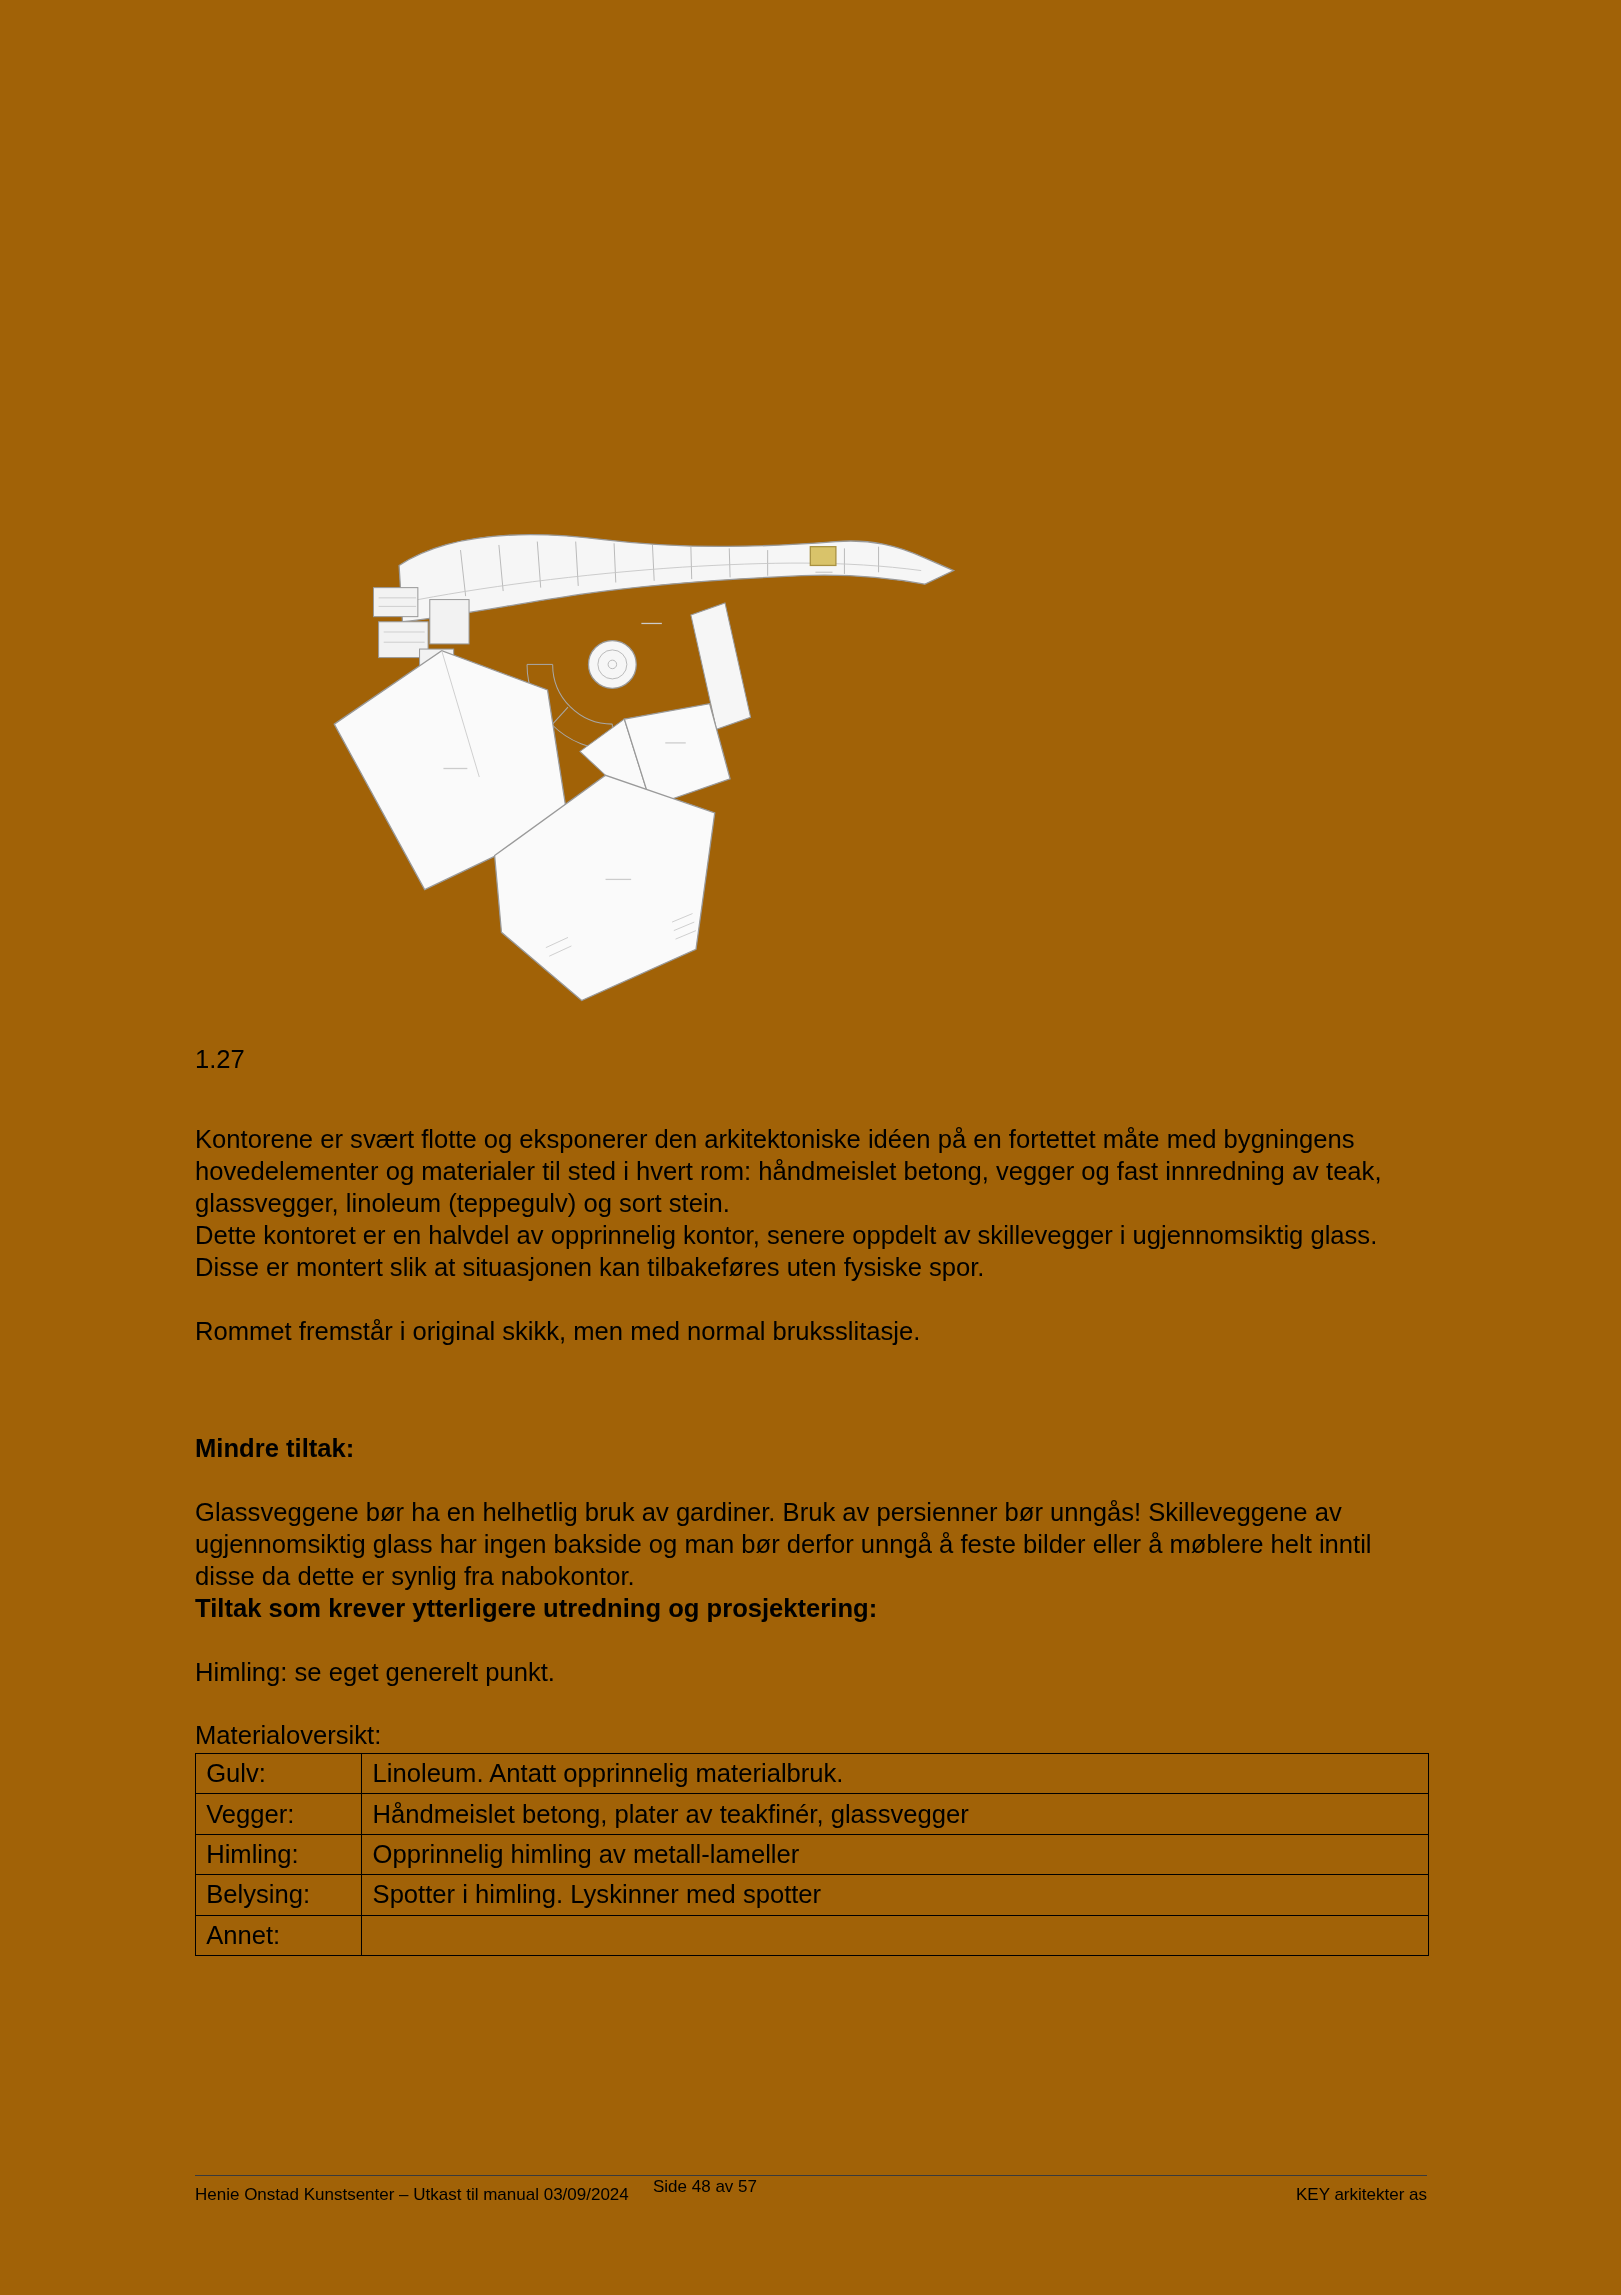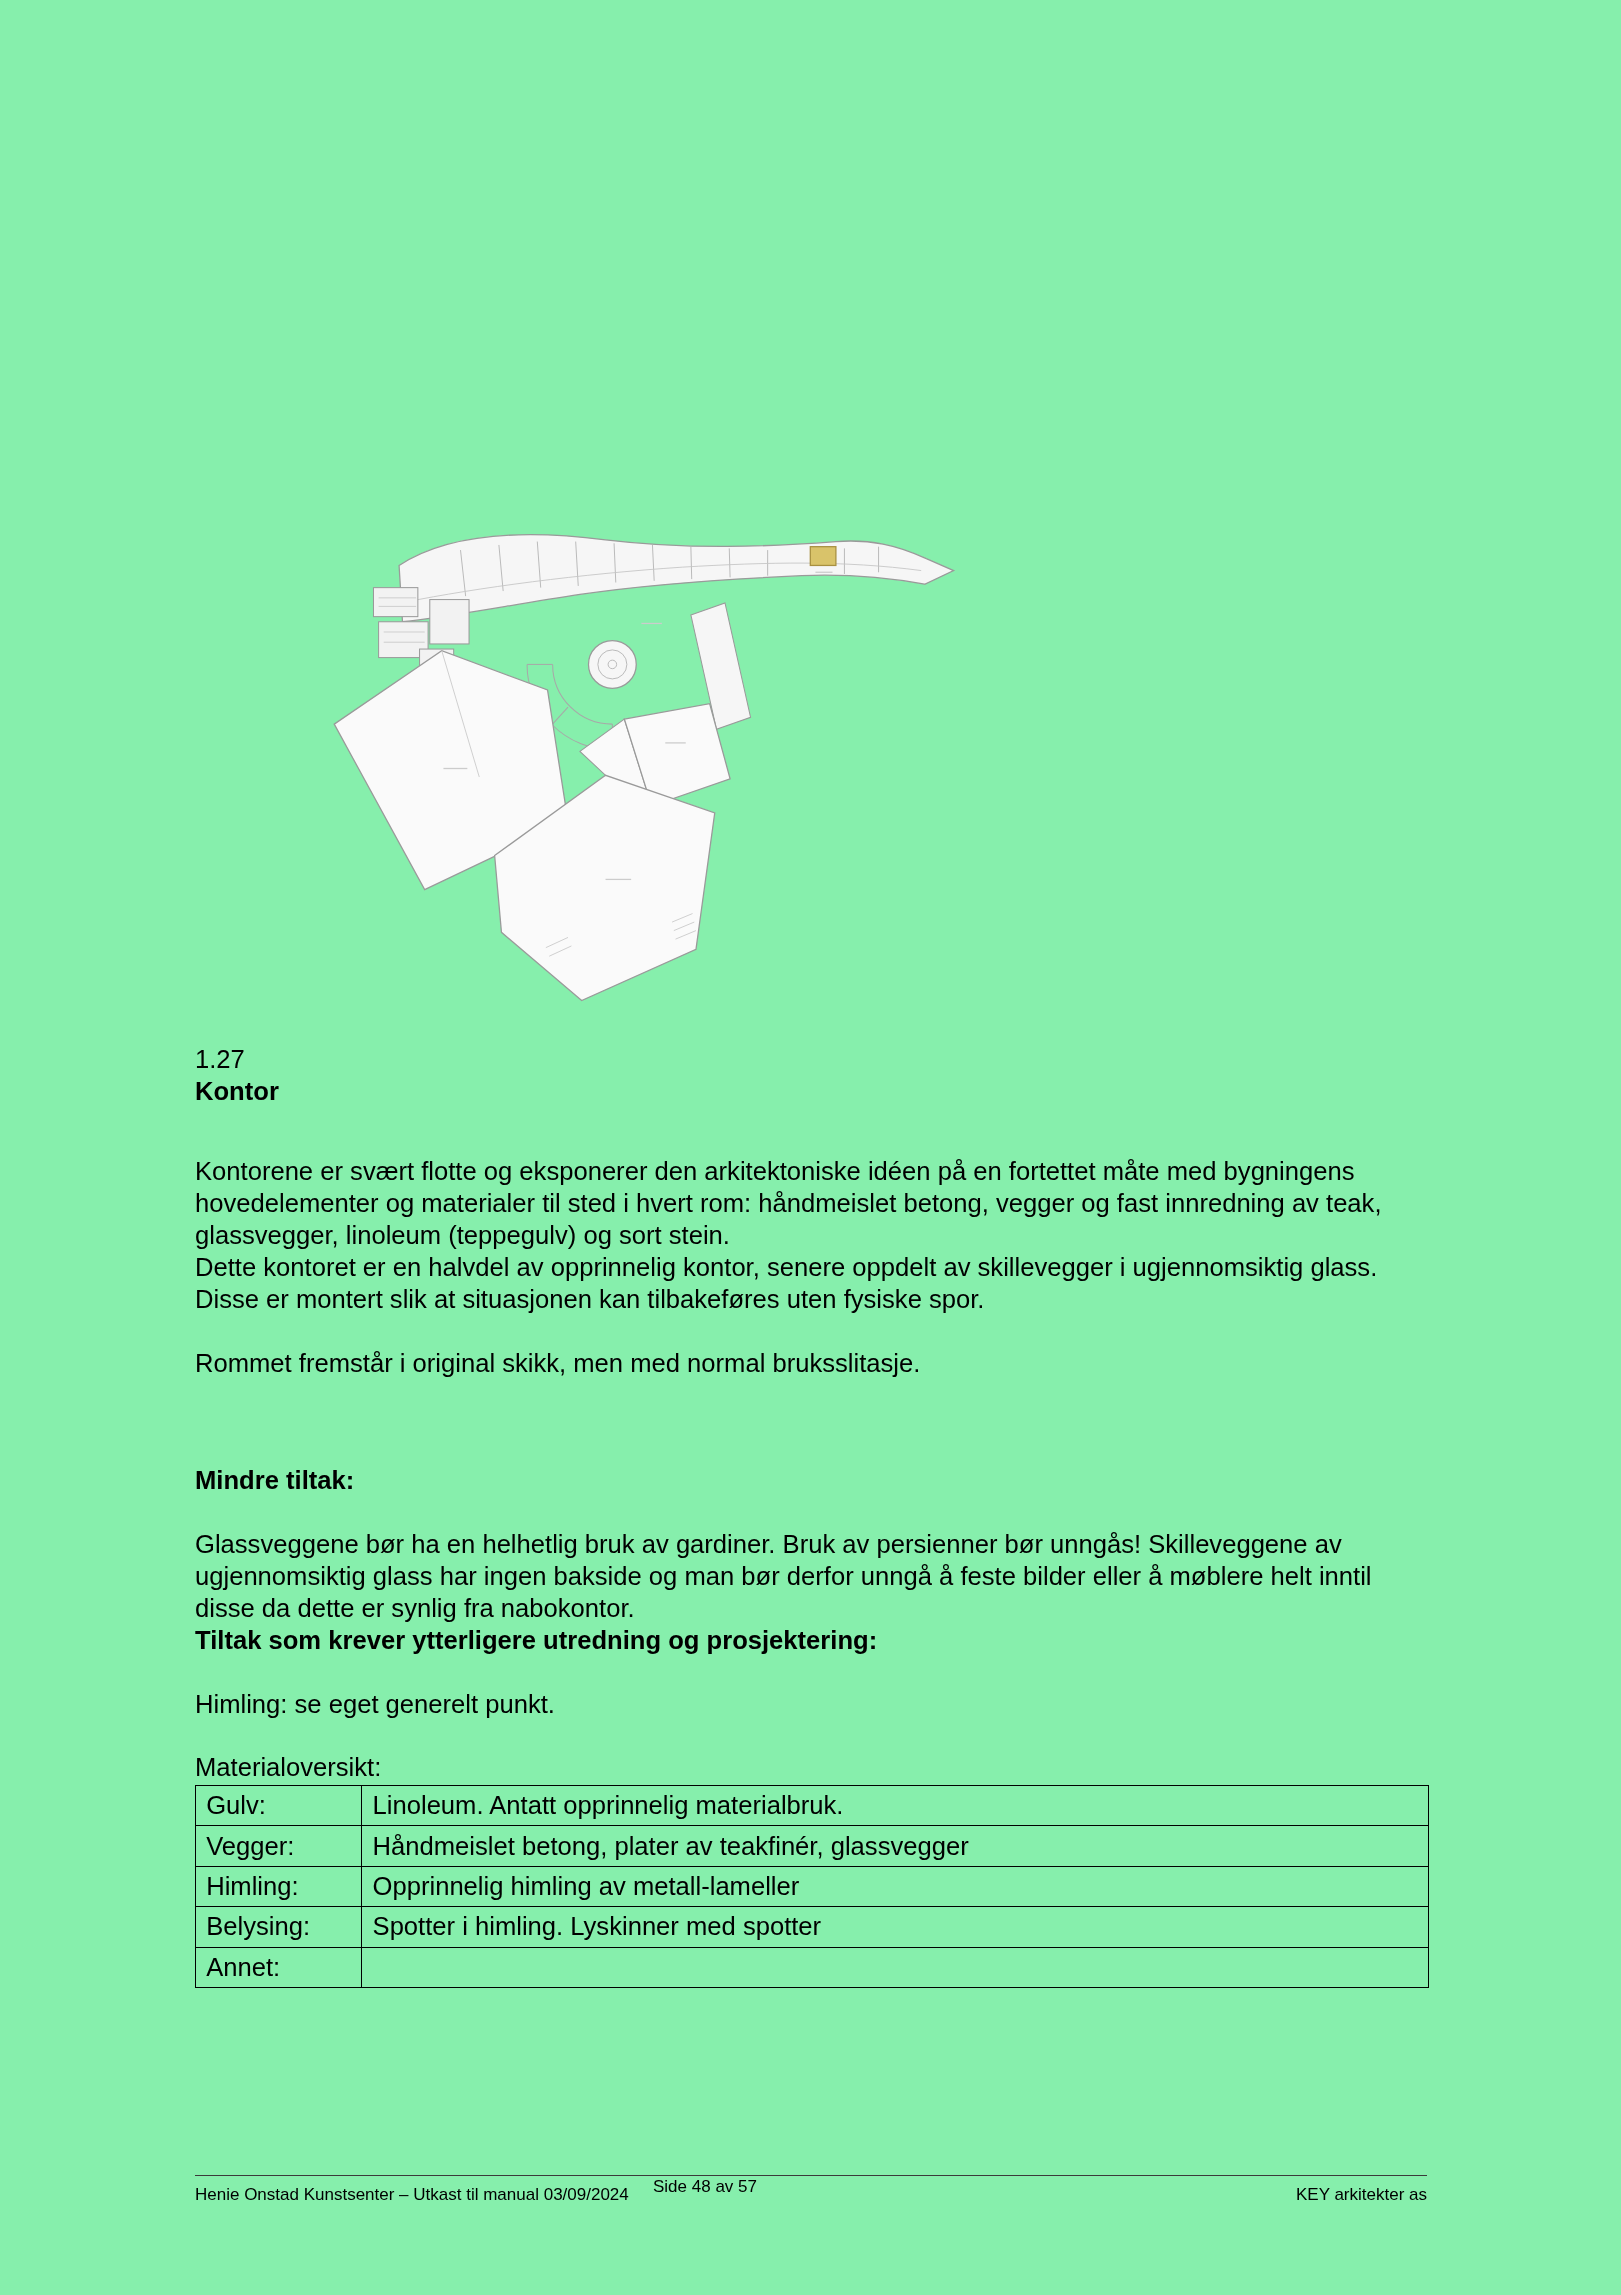--- a/index.html
+++ b/index.html
@@ -1,20 +1,20 @@
 <!DOCTYPE html>
 <html style="font-size:13.7px"><head>
 <meta charset="utf-8">
 <style>
   html, body { margin: 0; padding: 0; background: #ffffff; }
   .page {
     position: relative;
     width: 1622px;
     height: 2295px;
-    background: #86efac;
+    background: #a16207;
     font-family: "Liberation Sans", sans-serif;
     color: #000000;
     overflow: hidden;
   }
   .plan {
     position: absolute;
     left: 324px;
     top: 521px;
     width: 674px;
     height: 495px;
@@ -147,21 +147,20 @@
         <line x1="330" y1="420" x2="360" y2="420"></line>
         <line x1="400" y1="260" x2="424" y2="260"></line>
         <line x1="372" y1="120" x2="396" y2="120"></line>
         <line x1="576" y1="60" x2="596" y2="60"></line>
       </g>
     </svg>
   </div>
 
   <div class="content">
     <p class="body">1.27</p>
-    <p class="body bold">Kontor</p>
 
     <p class="body para-intro">Kontorene er svært flotte og eksponerer den arkitektoniske idéen på en fortettet måte med bygningens hovedelementer og materialer til sted i hvert rom: håndmeislet betong, vegger og fast innredning av teak, glassvegger, linoleum (teppegulv) og sort stein.</p>
     <p class="body">Dette kontoret er en halvdel av opprinnelig kontor, senere oppdelt av skillevegger i ugjennomsiktig glass. Disse er montert slik at situasjonen kan tilbakeføres uten fysiske spor.</p>
     <p class="body gap-1">Rommet fremstår i original skikk, men med normal bruksslitasje.</p>
 
     <p class="body bold gap-2">Mindre tiltak:</p>
     <p class="body gap-1">Glassveggene bør ha en helhetlig bruk av gardiner. Bruk av persienner bør unngås! Skilleveggene av ugjennomsiktig glass har ingen bakside og man bør derfor unngå å feste bilder eller å møblere helt inntil disse da dette er synlig fra nabokontor.</p>
 
     <p class="body bold gap-3">Tiltak som krever ytterligere utredning og prosjektering:</p>
     <p class="body gap-1">Himling: se eget generelt punkt.</p>

